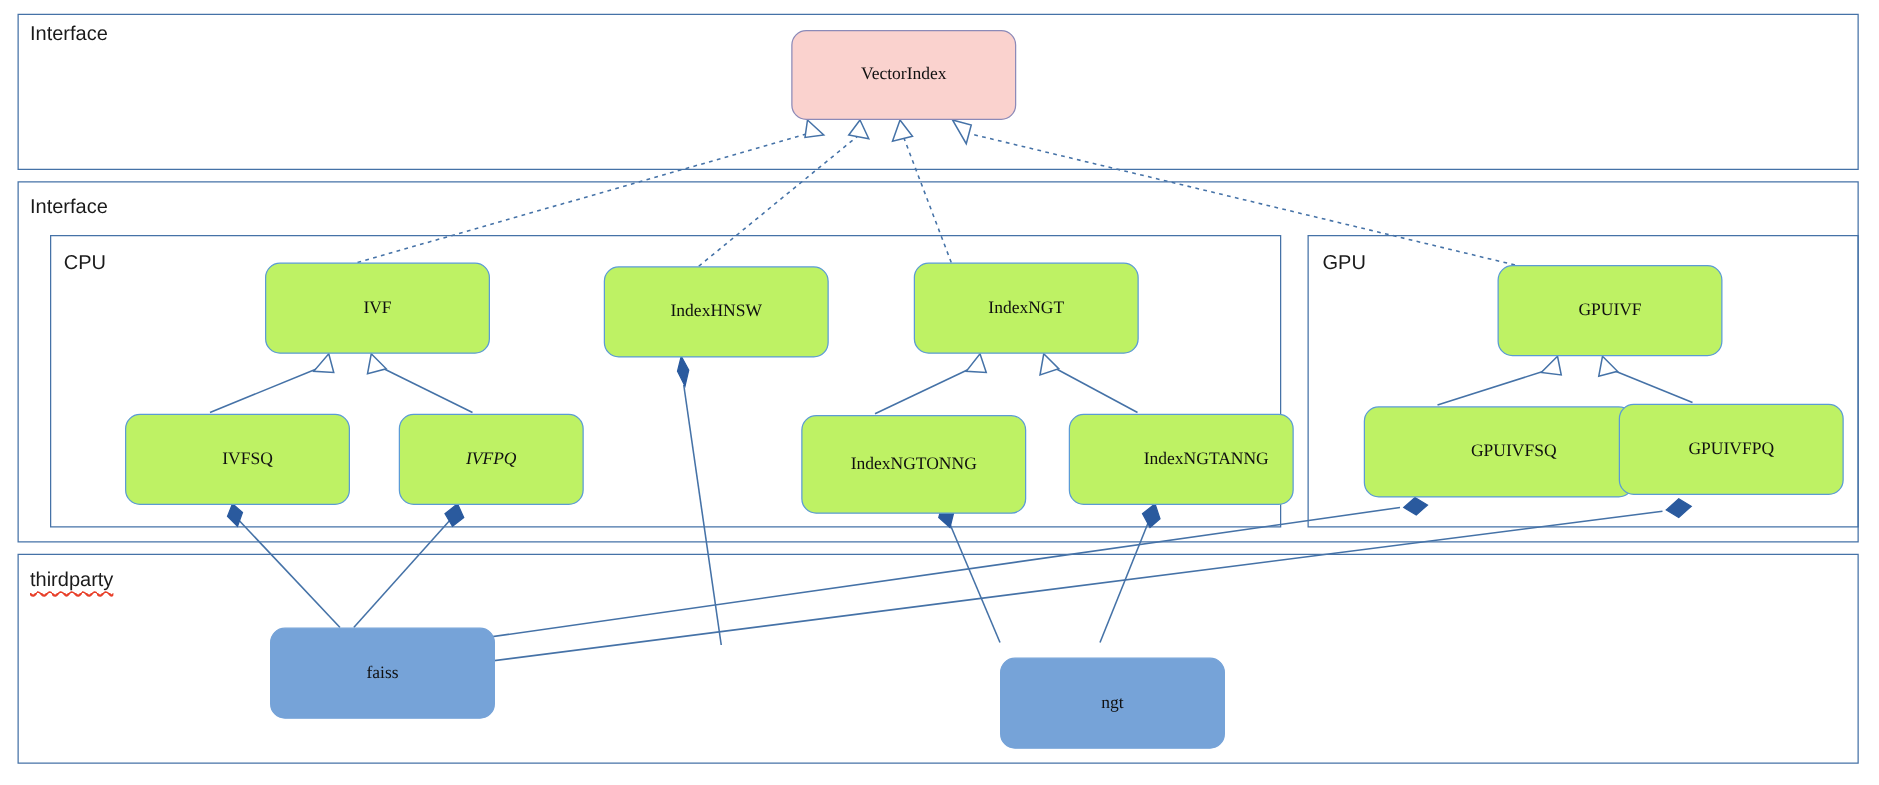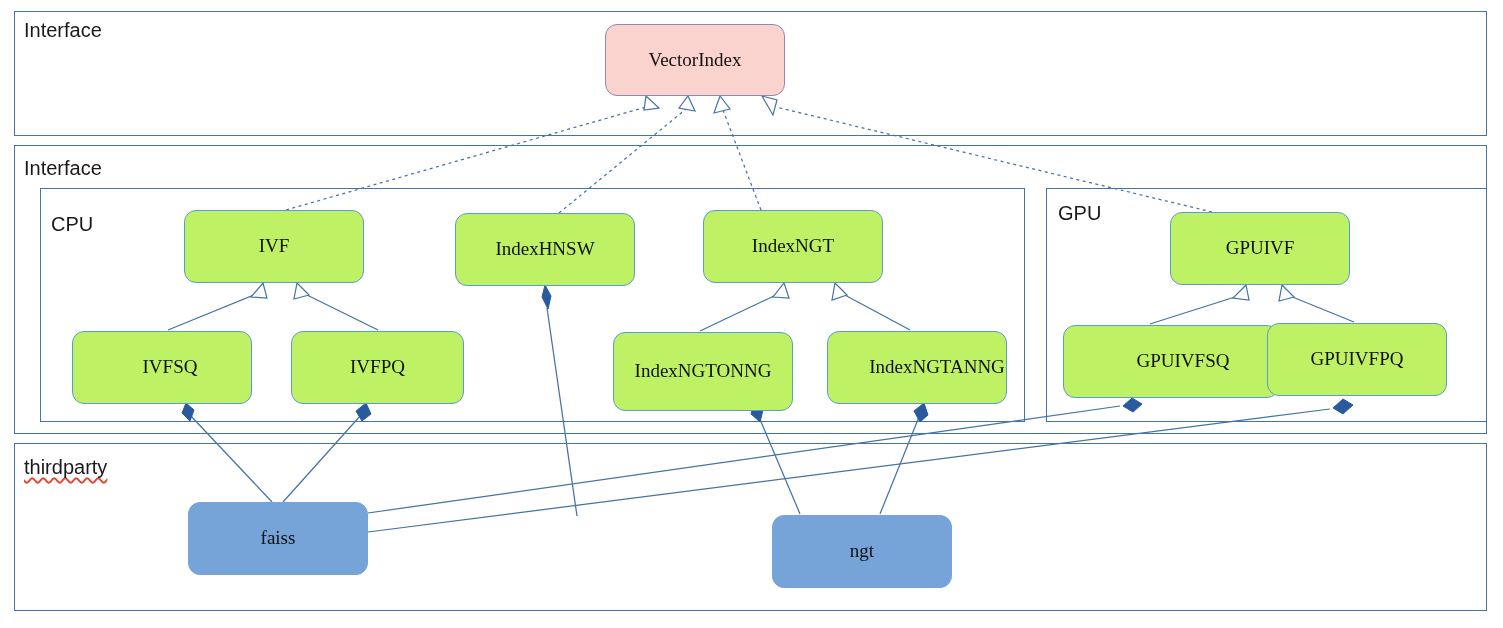--- a/index.html
+++ b/index.html
@@ -18,44 +18,45 @@
   
   .pkg {
     position: absolute;
     box-sizing: border-box;
     border: 1px solid #4572a7;
     background: transparent;
   }
   .pkg-label {
     position: absolute;
     font-family: "Liberation Sans", sans-serif;
-    font-size: 20px;
+    font-size: 16px;
     color: #1a1a1a;
     white-space: nowrap;
     line-height: 1;
   }
   .pkg-label.spellcheck {
     text-decoration: underline wavy #e8402a;
     text-decoration-skip-ink: none;
     text-underline-offset: 3px;
   }
   
   .node {
     position: absolute;
     box-sizing: border-box;
     border-radius: 12px;
     display: flex;
     align-items: center;
     justify-content: center;
     font-family: "Liberation Serif", serif;
-    font-size: 19px;
+    font-size: 14px;
     color: #101010;
     text-align: center;
     line-height: 1.1;
     white-space: nowrap;
+    margin-left: 28px;
   }
   .node.iface {
     background: #fad2ce;
     border: 1.3px solid #8c8ab8;
   }
   .node.impl {
     background: #bef264;
     border: 1.3px solid #5b9bd5;
   }
   .node.third {
@@ -98,21 +99,21 @@
 
 <div id="canvas">
 
   <div class="pkg" style="left:14px; top:11px; width:1473px; height:125px;"></div>
   <div class="pkg-label" style="left:24px; top:20px;">Interface</div>
 
   <div class="pkg" style="left:14px; top:145px; width:1473px; height:289px;"></div>
   <div class="pkg-label" style="left:24px; top:158px;">Interface</div>
 
   <div class="pkg" style="left:40px; top:188px; width:985px; height:234px;"></div>
-  <div class="pkg-label" style="left:51px; top:214px;">CPU</div>
+  <div class="pkg-label" style="left:51px; top:203px;">CPU</div>
 
   <div class="pkg" style="left:1046px; top:188px; width:441px; height:234px;"></div>
   <div class="pkg-label" style="left:1058px; top:203px;">GPU</div>
 
   <div class="pkg" style="left:14px; top:443px; width:1473px; height:168px;"></div>
   <div class="pkg-label spellcheck" style="left:24px; top:457px;">thirdparty</div>
 
   <svg id="edges" viewBox="0 0 1503 628" xmlns="http://www.w3.org/2000/svg">
 
     <g>
@@ -206,28 +207,28 @@
   <div class="node impl" style="left:184px; top:210px; width:180px; height:73px;">IVF</div>
 
   <div class="node impl" style="left:455px; top:213px; width:180px; height:73px;">IndexHNSW</div>
 
   <div class="node impl" style="left:703px; top:210px; width:180px; height:73px;">IndexNGT</div>
 
   <div class="node impl" style="left:1170px; top:212px; width:180px; height:73px;">GPUIVF</div>
 
   <div class="node impl" style="left:72px; top:331px; width:180px; height:73px;padding-left:16px;">IVFSQ</div>
 
-  <div class="node impl" style="left:291px; top:331px; width:173px; height:73px;">IVFPQ</div>
+  <div class="node impl" style="left:291px; top:331px; width:148px; height:73px;font-style:italic;">IVFPQ</div>
 
   <div class="node impl" style="left:613px; top:332px; width:180px; height:79px;">IndexNGTONNG</div>
 
   <div class="node impl" style="left:827px; top:331px; width:180px; height:73px;padding-left:40px;">IndexNGTANNG</div>
 
   <div class="node impl" style="left:1063px; top:325px; width:216px; height:73px;padding-left:24px;">GPUIVFSQ</div>
 
   <div class="node impl" style="left:1267px; top:323px; width:180px; height:73px;">GPUIVFPQ</div>
 
   <div class="node third" style="left:188px; top:502px; width:180px; height:73px;">faiss</div>
 
 
-  <div class="node third" style="left:772px; top:515px; width:180px; height:73px;">ngt</div>
+  <div class="node third" style="left:772px; top:526px; width:180px; height:73px;">ngt</div>
 
 </div>
 
 </body></html>

